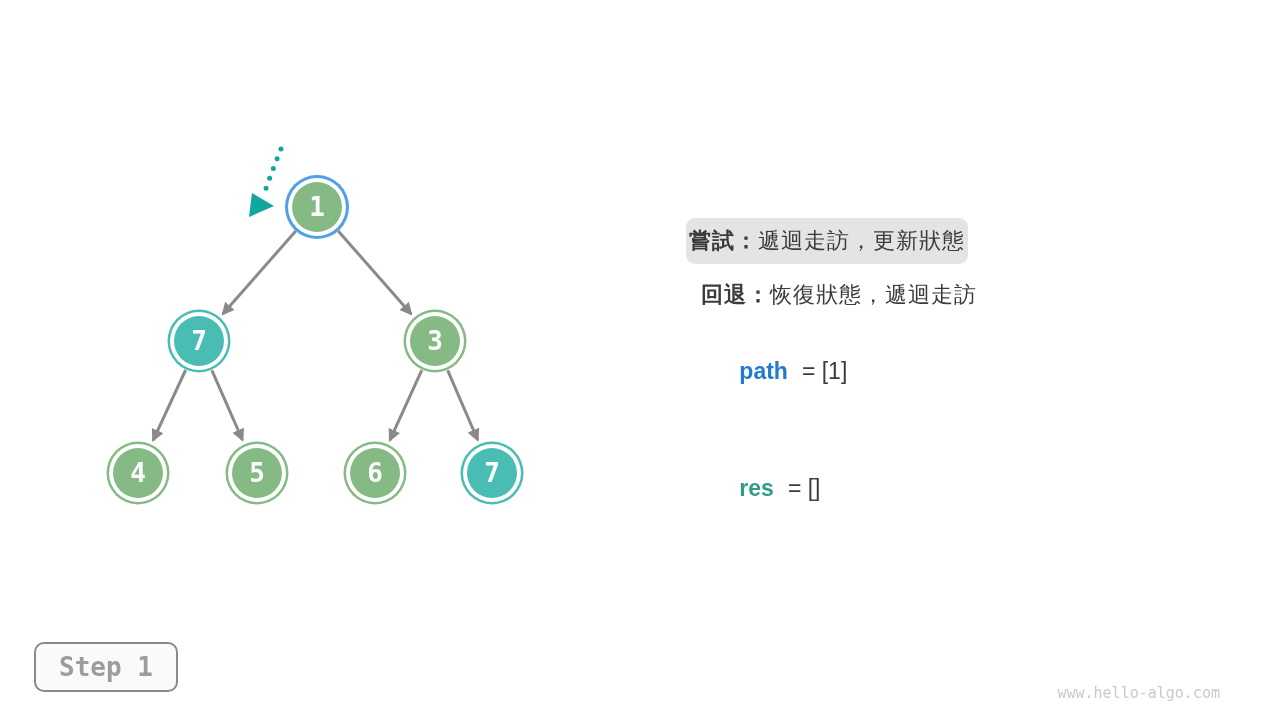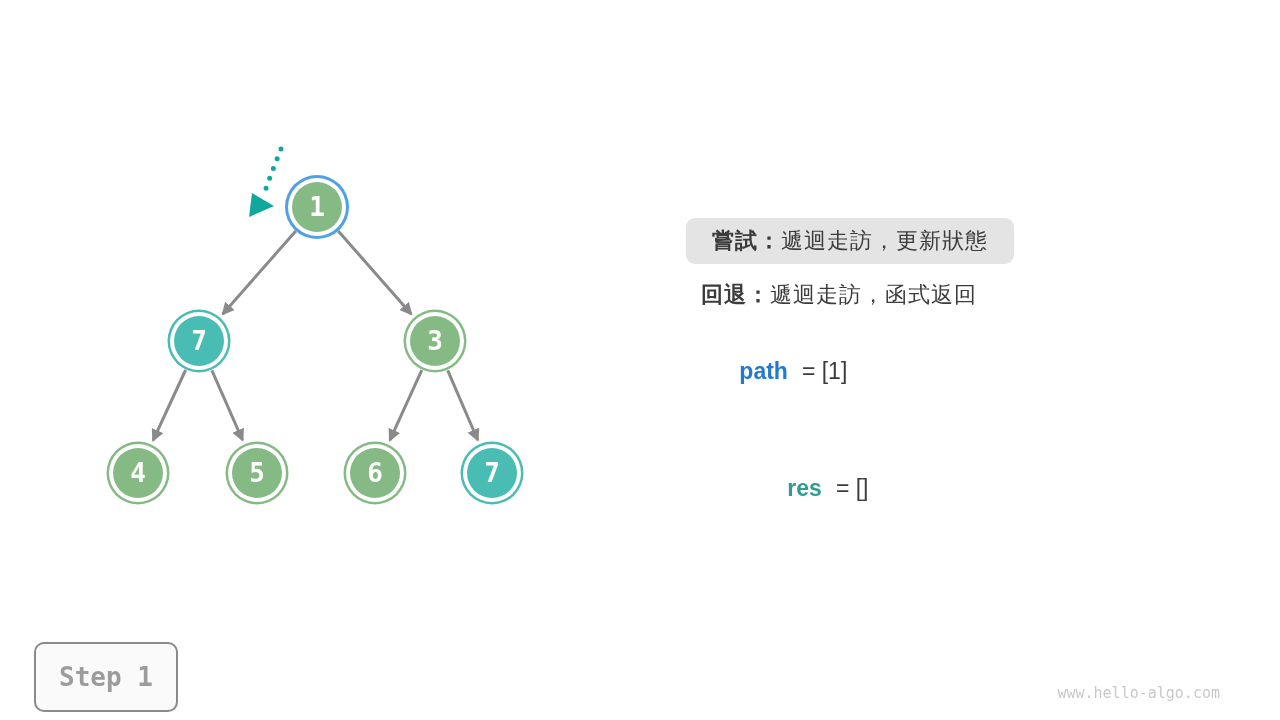--- a/index.html
+++ b/index.html
@@ -36,21 +36,21 @@
   .pos-n2 { left:435px; top:341px; }
   .pos-n3 { left:138px; top:473px; }
   .pos-n4 { left:257px; top:473px; }
   .pos-n5 { left:375px; top:473px; }
   .pos-n6 { left:492px; top:473px; }
 
   
   .try-box {
     position:absolute; left:686px; top:218px;
     height:46px; line-height:46px;
-    padding:0 26px;
+    padding:0 3px;
     background:#E4E4E4;
     border-radius:9px;
     font-size:22px; letter-spacing:1px;
     color:#3B3B3B;
     white-space:nowrap;
   }
   .back-line {
     position:absolute; left:701px; top:280px;
     font-size:22px; letter-spacing:1px;
     color:#3B3B3B;
@@ -63,26 +63,26 @@
     font-family:Liberation Sans, sans-serif;
     font-size:23px;
     color:#3B3B3B;
     white-space:pre;
   }
   .code-line .var-name { font-weight:bold; }
   .code-line .var-value { margin-left:14px; }
   .path-line { top:331px; }
   .path-line .var-name { color:#2379D2; }
   .res-line  { top:448px; }
-  .res-line  .var-name { color:#319C8C;margin-left:48px; }
+  .res-line  .var-name { color:#319C8C; }
 
   
   .step-badge {
     position:absolute; left:34px; top:642px;
-    padding:18px 23px;
+    padding:8px 23px;
     border:2px solid #8A8A8A;
     border-radius:10px;
     background:#FAFAFA;
     font-family:"DejaVu Sans Mono", monospace;
     font-weight:bold;
     font-size:26px;
     color:#9C9C9C;
     white-space:pre;
   }
 
@@ -139,21 +139,21 @@
   </div>
   <div class="node teal pos-n6">
     <span>7</span>
   </div>
 
   <div>
     <div class="try-box">
       <span class="bold">嘗試：</span><span>遞迴走訪，更新狀態</span>
     </div>
     <div class="back-line">
-      <span class="bold">回退：</span><span>遞迴走訪，函式返回</span>
+      <span class="bold">回退：</span><span>恢復狀態，遞迴走訪</span>
     </div>
     <div class="code-line path-line">
       <span class="var-name">path</span><span class="var-value">= [1]</span>
     </div>
     <div class="code-line res-line">
       <span class="var-name">res</span><span class="var-value">= []</span>
     </div>
   </div>
 
   <div class="step-badge">Step 1</div>

